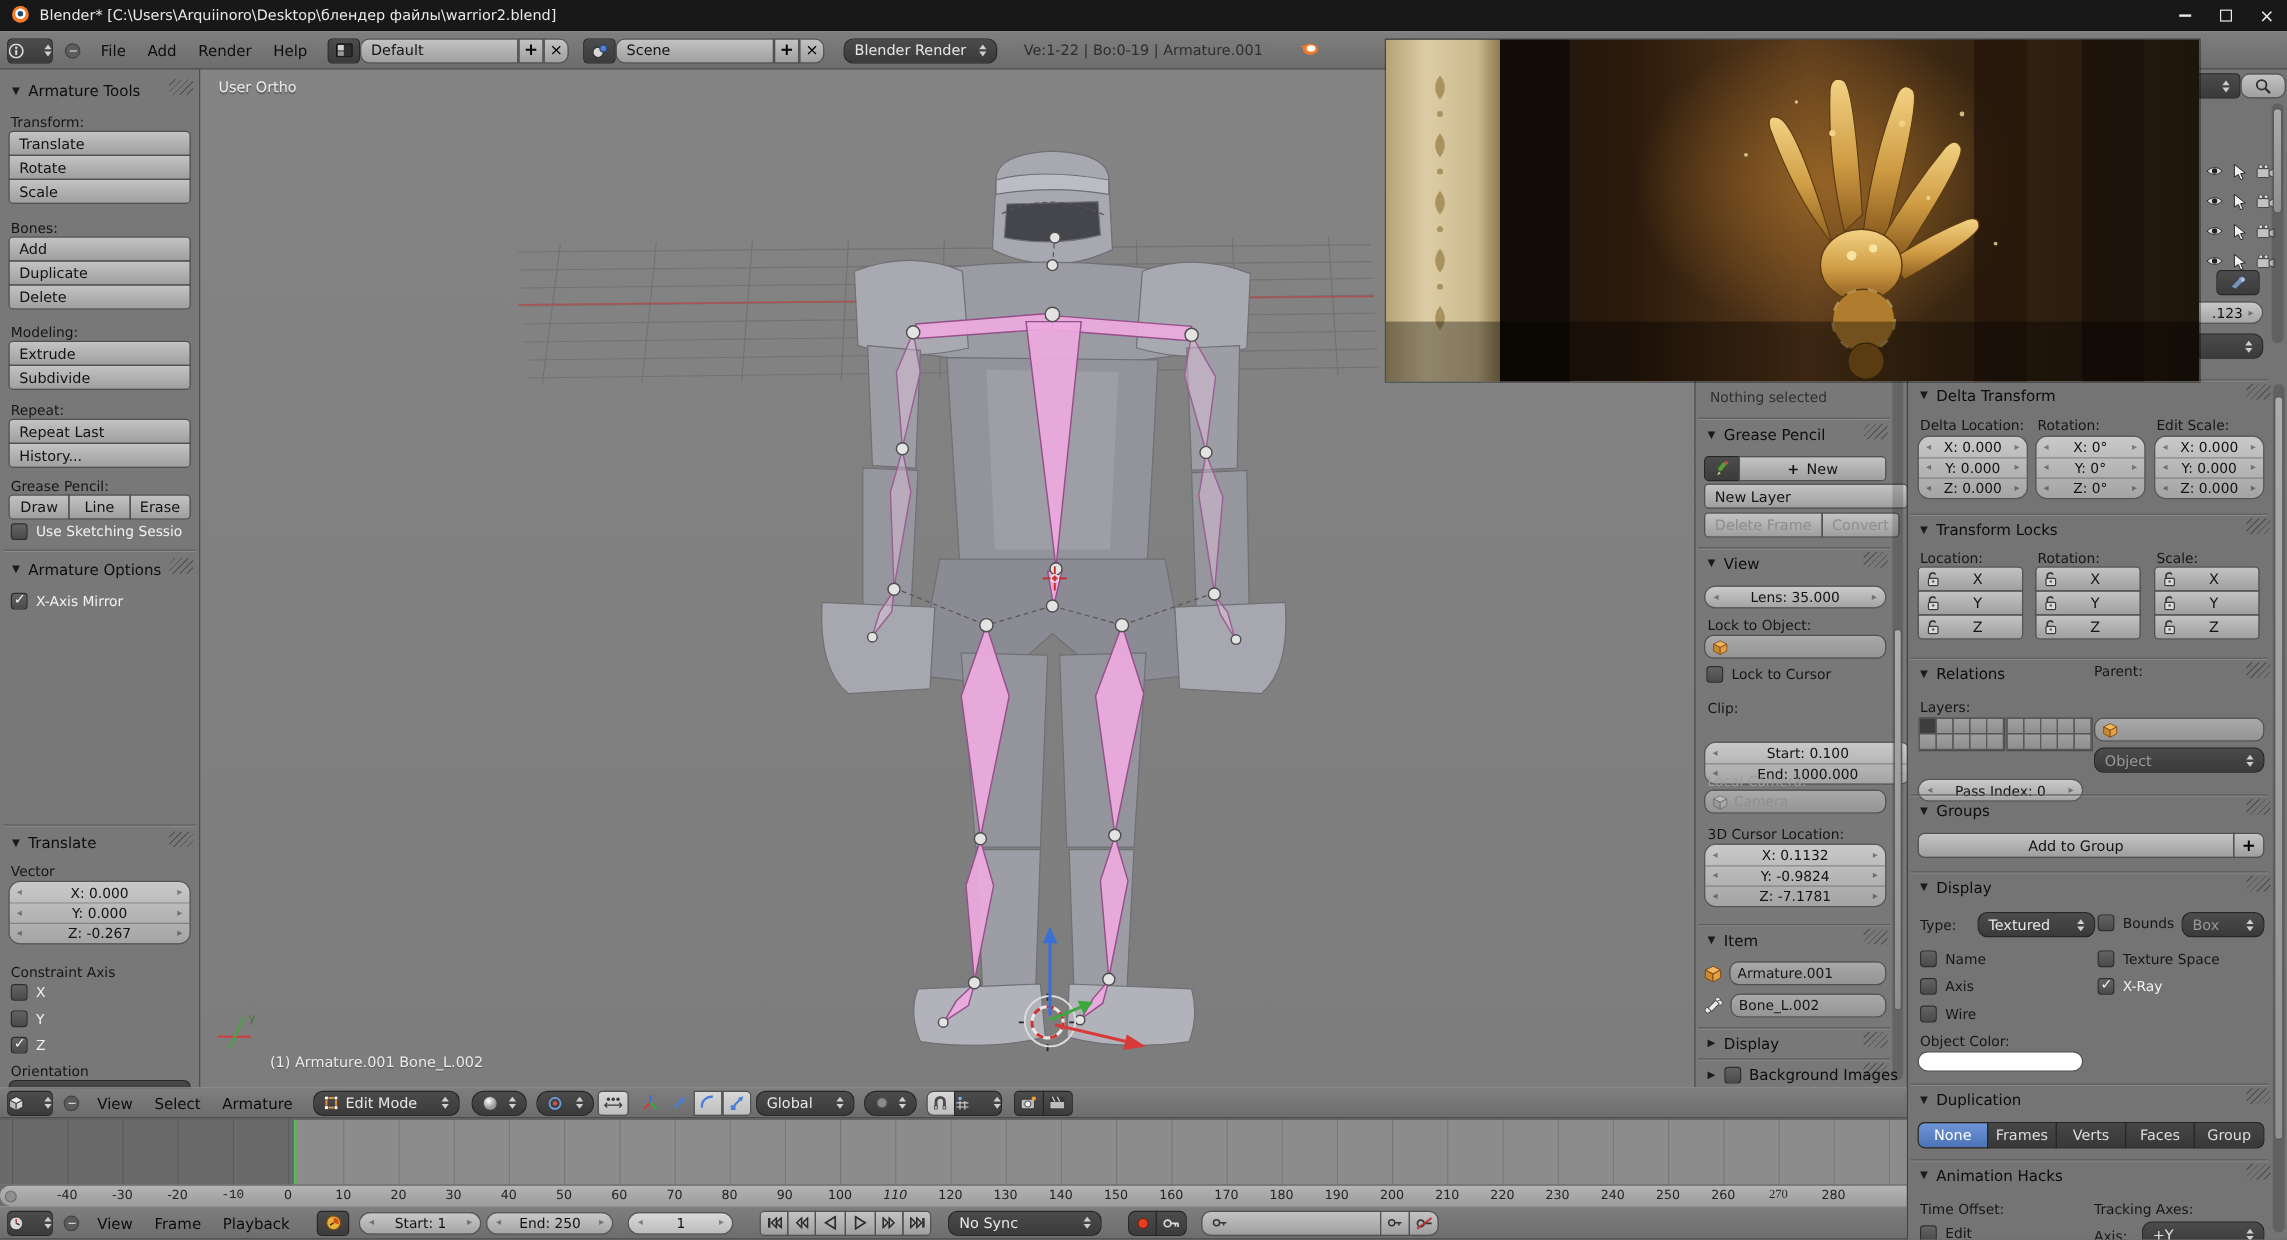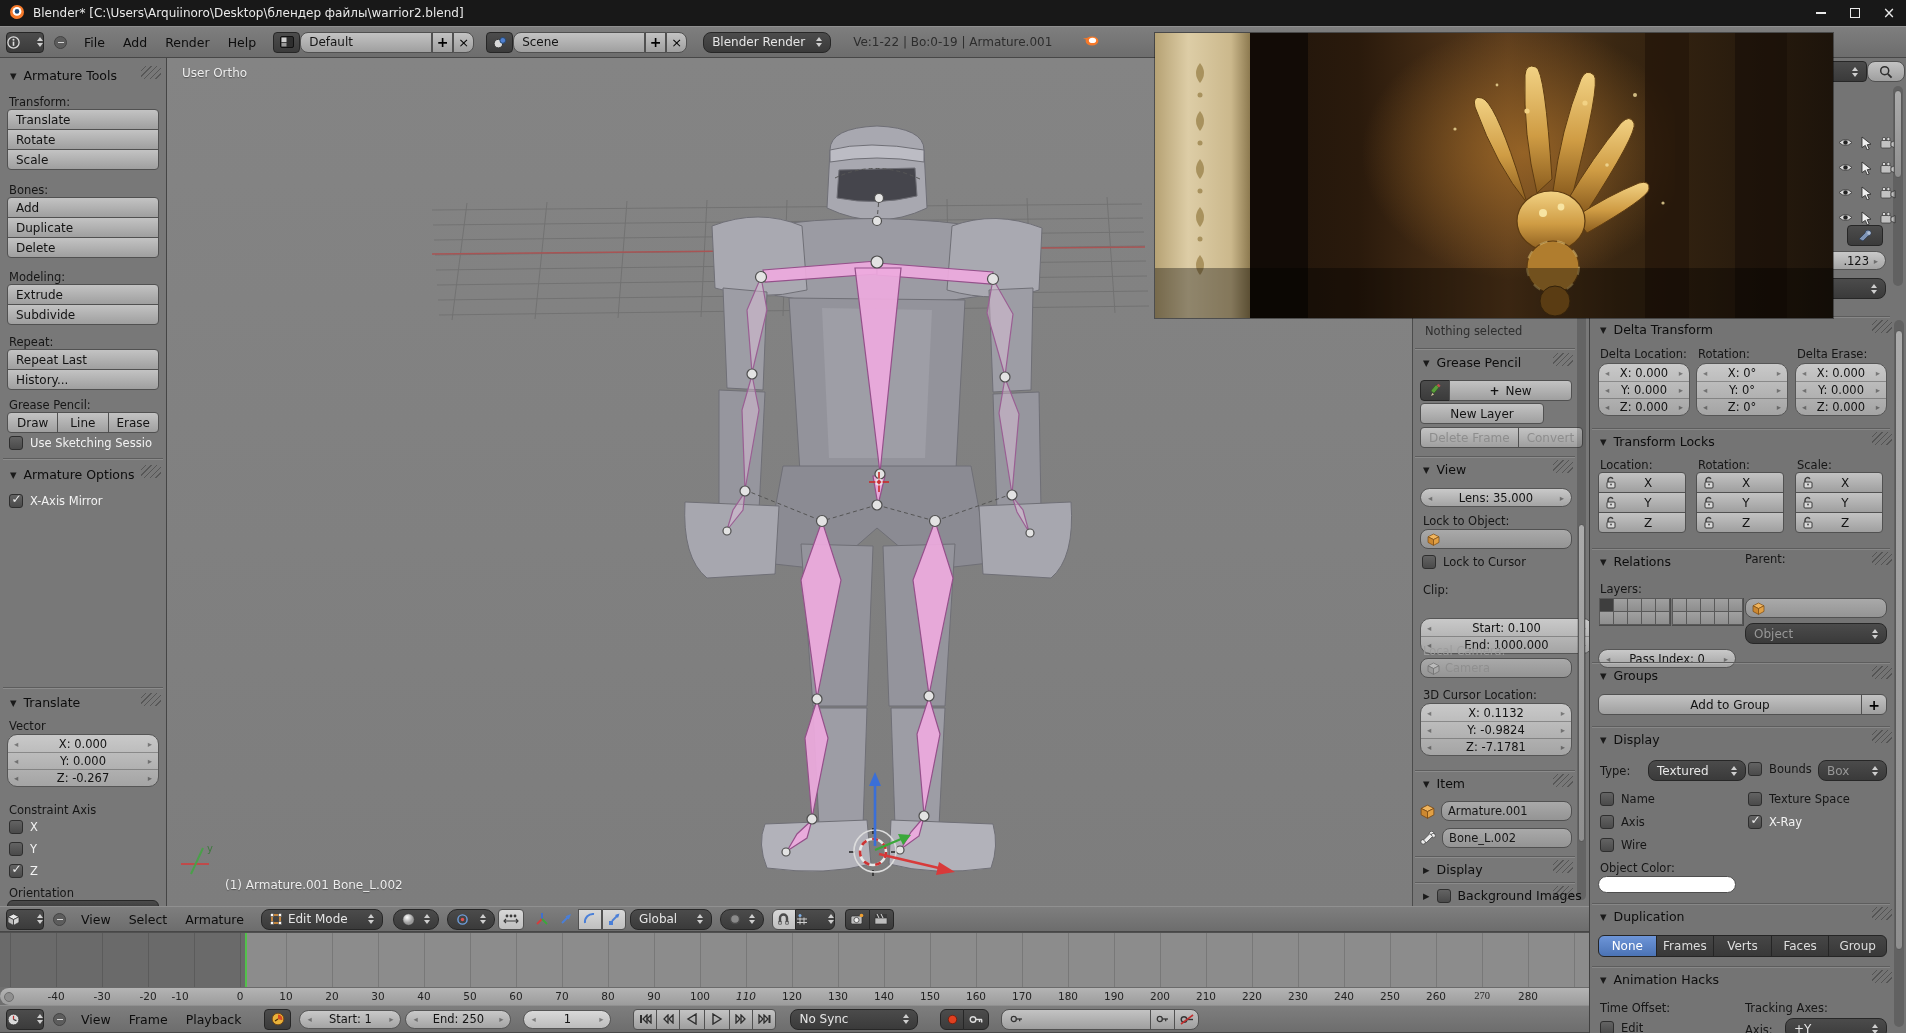--- a/index.html
+++ b/index.html
@@ -465,21 +465,21 @@
             <rect x="4" y="1" width="4" height="8" rx="1" transform="rotate(40 6 5)" fill="#5a9e3c" stroke="#2e5a1c" stroke-width=".6"></rect>
             <polygon points="2,12 5,10.5 3.4,9 2,12" fill="#d8c9a0"></polygon>
             <rect x="8.2" y="0.4" width="3" height="2.4" transform="rotate(40 9.7 1.6)" fill="#c05050"></rect>
           </svg>
       </span>
       <span class="btn" style="flex:1;border-radius:0 4px 4px 0;margin-left:-1px;justify-content:center;gap:6px">
         <span style="font-weight:bold">+</span>
         <span>New</span>
       </span>
     </div>
-    <div class="abs btn" style="left:7px;top:345px;width:124px;justify-content:center">
+    <div class="abs btn" style="left:7px;top:345px;width:170px;">
         <span>New Layer</span>
       </div>
     <div class="abs segrow" style="left:7px;top:369px;width:152px">
       <span class="btn dis" style="flex:1.15">
           <span>Delete Frame</span>
         </span>
       <span class="btn dis" style="flex:1">
           <span>Convert</span>
         </span>
     </div>
@@ -703,21 +703,21 @@
     </div>
 
     <div class="sep" style="left:2px;right:16px;top:258px"></div>
     <div class="abs hdr" style="left:10px;top:264px">
       <span class="tri">▼</span>
       <span>Delta Transform</span>
     </div>
     <div class="grip" style="right:14px;top:262px"></div>
     <div class="abs lbl" style="left:10px;top:289px">Delta Location:</div>
     <div class="abs lbl" style="left:108px;top:289px">Rotation:</div>
-    <div class="abs lbl" style="left:207px;top:289px">Delta Erase:</div>
+    <div class="abs lbl" style="left:207px;top:289px">Edit Scale:</div>
     <div class="abs pillcol" style="left:8px;top:305px;width:92px">
       <div class="pillrow">
           <span>X: 0.000</span>
         </div>
       <div class="pillrow">
           <span>Y: 0.000</span>
         </div>
       <div class="pillrow">
           <span>Z: 0.000</span>
         </div>
@@ -1169,21 +1169,21 @@
       <div class="tl-grid" style="left: 1574px;"></div>
       <div class="tl-dark" style="width: 245px;"></div>
       <div class="tl-playhead" style="left: 245px;"></div>
     </div>
   <div id="tl-ruler">
       <span class="tl-cap"></span>
       <div class="tl-num" style="left: 10px; margin-top: 17px;">-50</div>
       <div class="tl-num" style="left: 56px;">-40</div>
       <div class="tl-num" style="left: 102px;">-30</div>
       <div class="tl-num" style="left: 148px;">-20</div>
-      <div class="tl-num" style="left: 180px;">-10</div>
+      <div class="tl-num" style="left: 194px; font-family: Liberation Mono, monospace;">-10</div>
       <div class="tl-num" style="left: 240px;">0</div>
       <div class="tl-num" style="left: 286px;">10</div>
       <div class="tl-num" style="left: 332px;">20</div>
       <div class="tl-num" style="left: 378px;">30</div>
       <div class="tl-num" style="left: 424px;">40</div>
       <div class="tl-num" style="left: 470px;">50</div>
       <div class="tl-num" style="left: 516px;">60</div>
       <div class="tl-num" style="left: 562px;">70</div>
       <div class="tl-num" style="left: 608px;">80</div>
       <div class="tl-num" style="left: 654px;">90</div>

